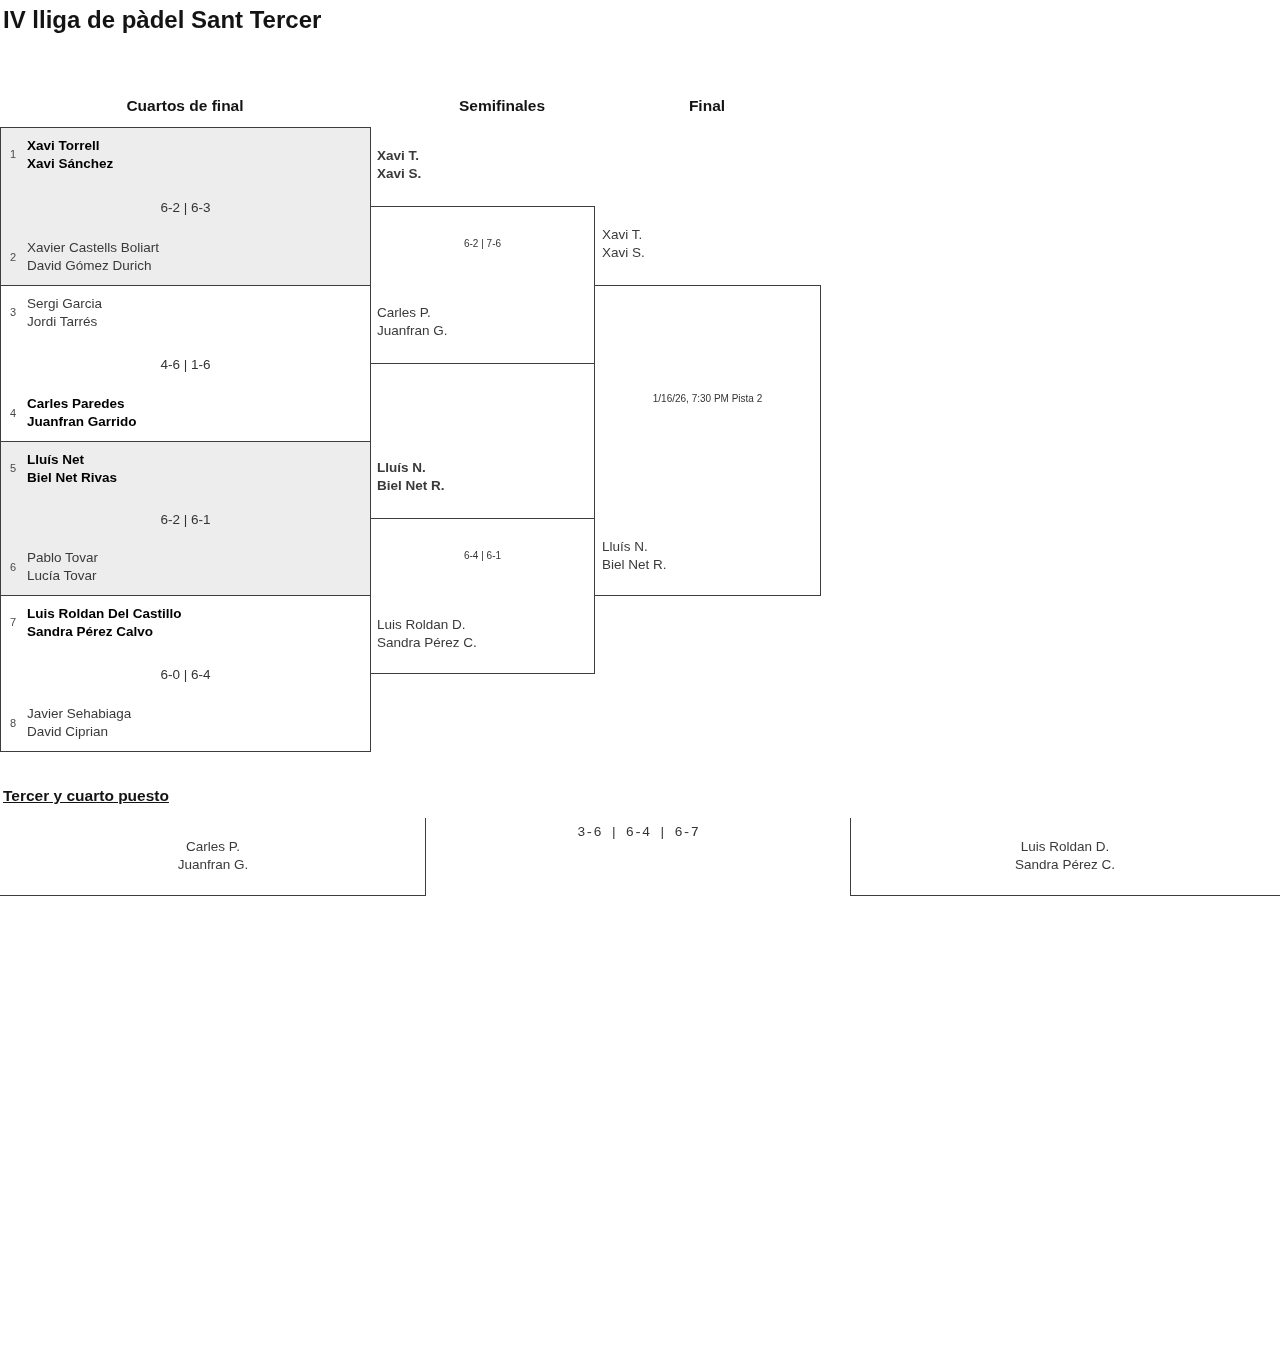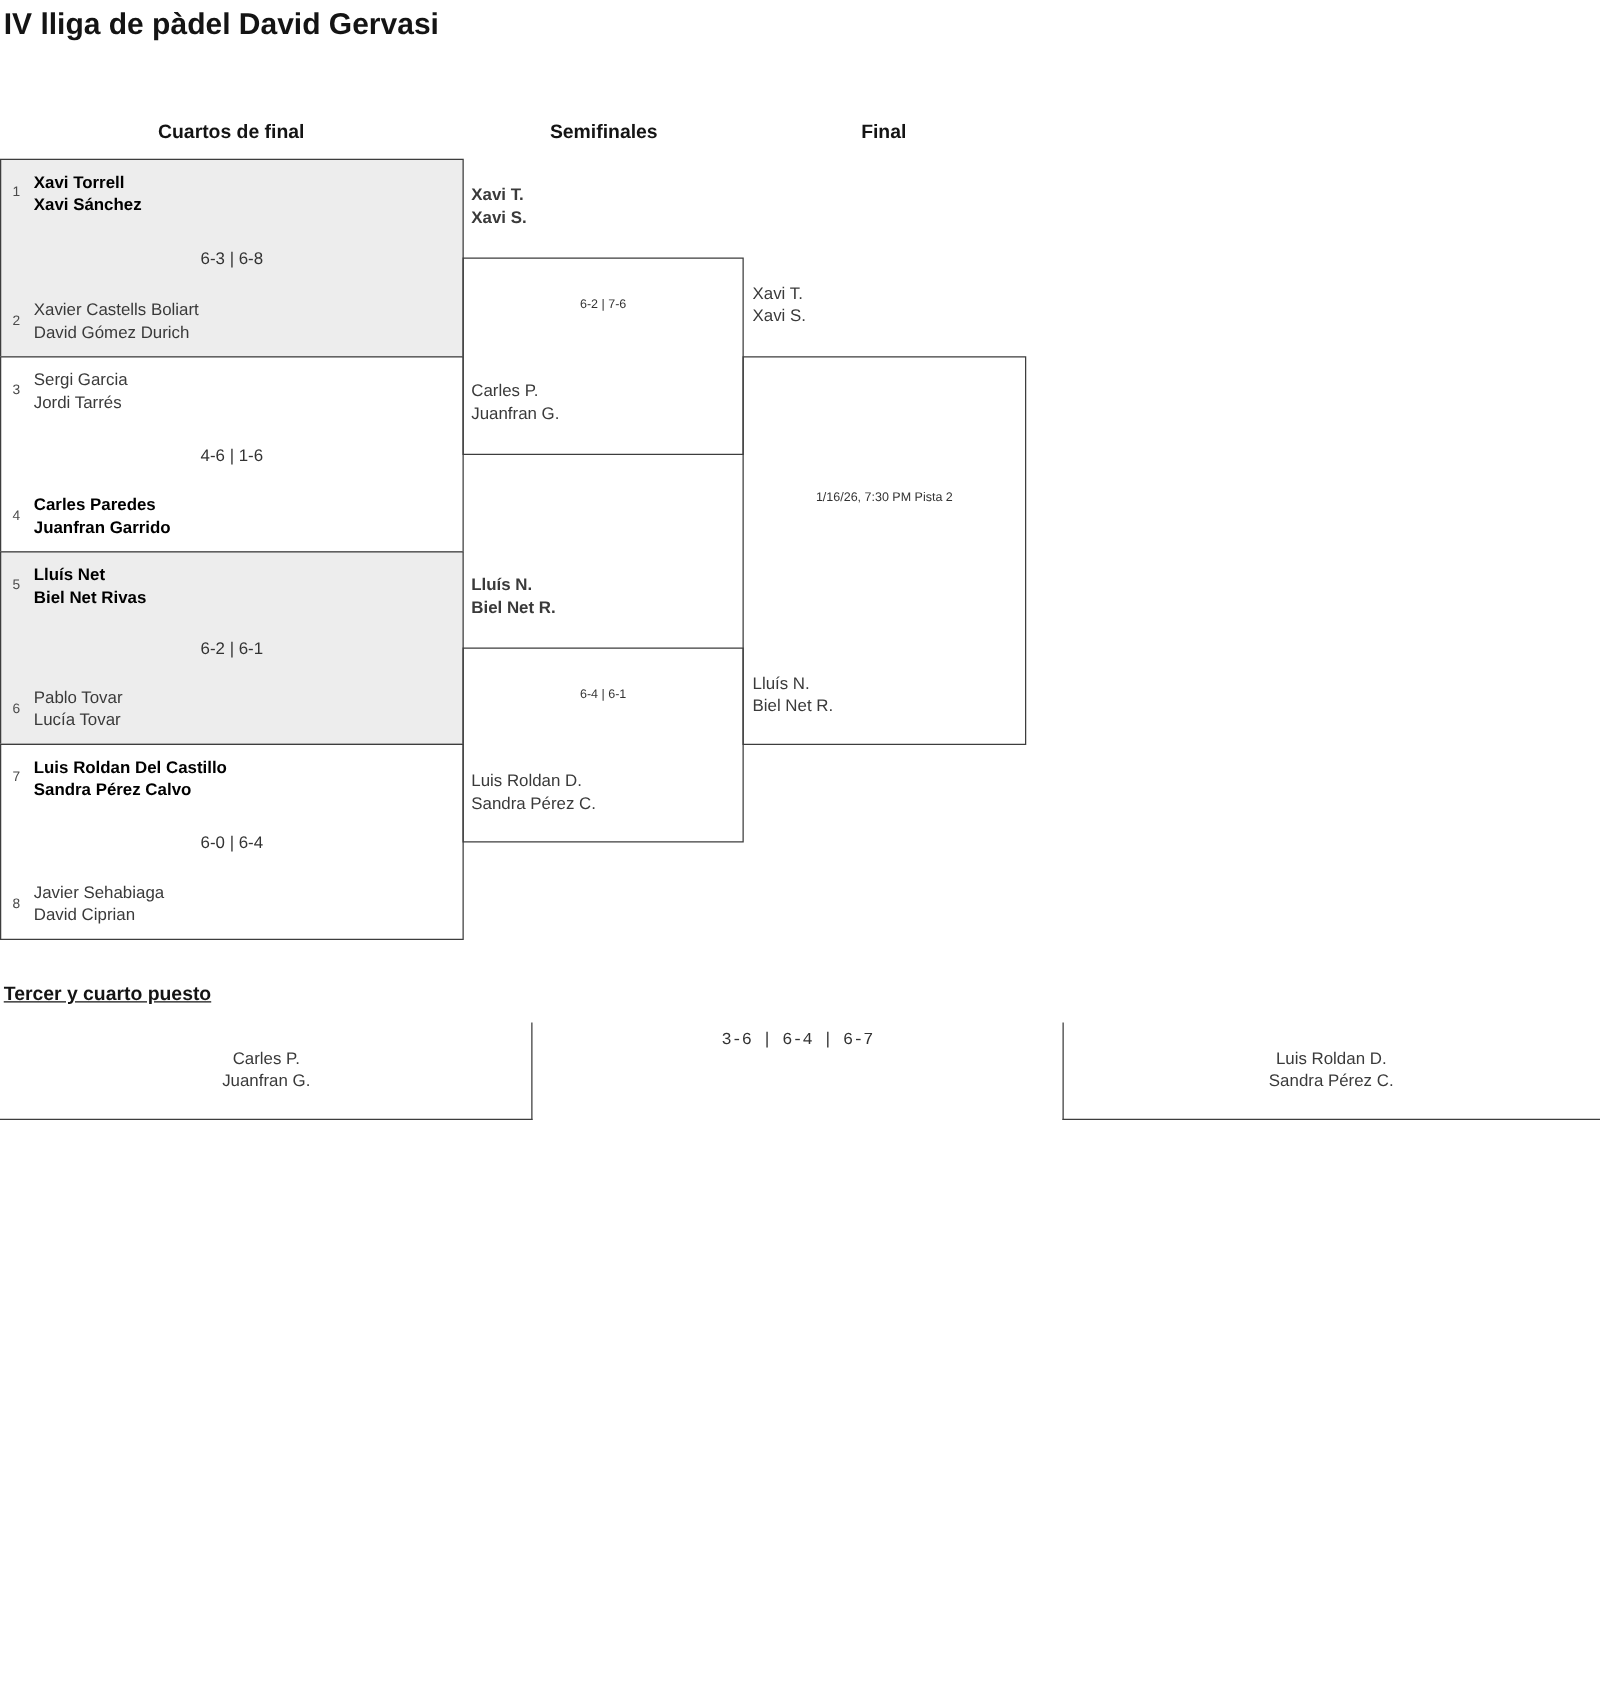--- a/index.html
+++ b/index.html
@@ -8,21 +8,21 @@
     font-family:"Liberation Sans",sans-serif;color:#1a1a1a;
   }
   
   .title{position:absolute;left:3px;top:3px;font-size:24px;font-weight:700;line-height:33px;color:#141414;letter-spacing:0;}
   .logo{position:absolute;left:1045px;top:0;width:235px;height:72px;}
   .logo-dots{position:absolute;left:0;top:0;}
   .logo-word{position:absolute;left:68px;top:-4px;font-size:46px;font-weight:700;letter-spacing:-2px;color:#7db826;}
   
   .round-header{position:absolute;top:97px;width:300px;text-align:center;font-size:15.5px;font-weight:700;color:#141414;}
   .rh-qf{left:35px;}
-  .rh-sf{left:333px;}
+  .rh-sf{left:352px;}
   .rh-f{left:557px;}
   
   .qf-box{position:absolute;left:0;width:371px;border:1px solid #3d3d3d;box-sizing:border-box;}
   .qf1{top:127px;height:159px;background:#ededed;}
   .qf2{top:285px;height:157px;background:#ffffff;}
   .qf3{top:441px;height:155px;background:#ededed;}
   .qf4{top:595px;height:157px;background:#ffffff;}
   .team{font-size:13.5px;line-height:18px;color:#3a3a3a;}
   .winner{font-weight:700;color:#000;}
   .qf-team-top{position:absolute;top:9px;left:26px;}
@@ -55,35 +55,35 @@
   .tp-team-left{left:0;width:426px;}
   .tp-team-right{left:850px;width:430px;}
   .tp-score{position:absolute;left:426px;top:825px;width:424px;text-align:center;font-size:13.5px;color:#333;font-family:Liberation Mono, monospace;}
 </style>
 </head>
 <body>
 
 <div class="page">
 
   <div class="title">
-    <div>IV lliga de pàdel David Gervasi</div>
+    <div>IV lliga de pàdel Sant Tercer</div>
   </div>
 
 
   <div class="round-header rh-qf">Cuartos de final</div>
   <div class="round-header rh-sf">Semifinales</div>
   <div class="round-header rh-f">Final</div>
 
   <div class="qf-box qf1">
     <div class="seed seed-top">1</div>
     <div class="team winner qf-team-top">
       <div>Xavi Torrell</div>
       <div>Xavi Sánchez</div>
     </div>
-    <div class="qf-score">6-3 | 6-8</div>
+    <div class="qf-score">6-2 | 6-3</div>
     <div class="seed seed-bot">2</div>
     <div class="team qf-team-bot">
       <div>Xavier Castells Boliart</div>
       <div>David Gómez Durich</div>
     </div>
   </div>
 
   <div class="qf-box qf2">
     <div class="seed seed-top">3</div>
     <div class="team qf-team-top">

